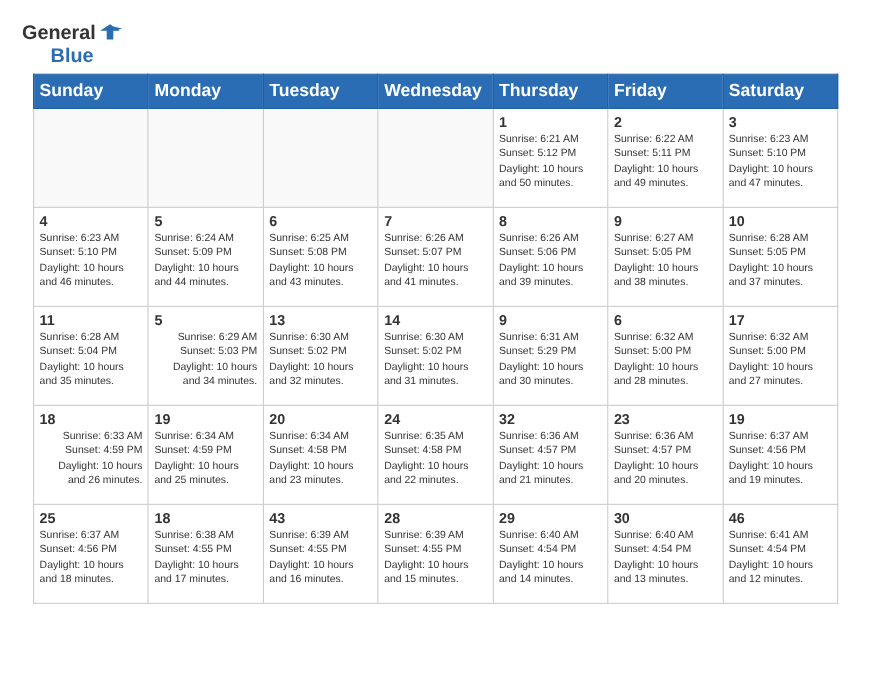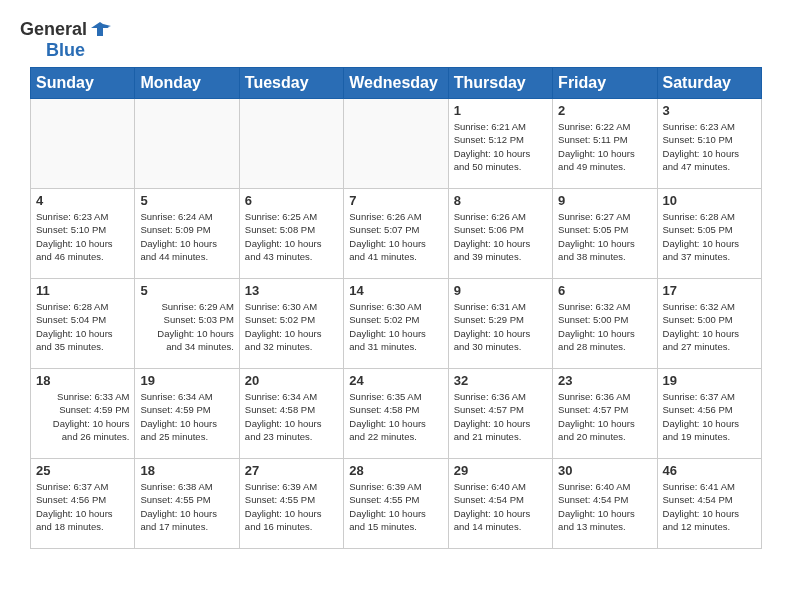--- a/index.html
+++ b/index.html
@@ -309,21 +309,21 @@
 and 18 minutes.</div>
           </td>
           <td>
             <span class="day-number">18</span>
             <div class="day-info" style="white-space: pre-line;">Sunrise: 6:38 AM
 Sunset: 4:55 PM
 Daylight: 10 hours
 and 17 minutes.</div>
           </td>
           <td>
-            <span class="day-number">27</span>
+            <span class="day-number">43</span>
             <div class="day-info" style="white-space: pre-line;">Sunrise: 6:39 AM
 Sunset: 4:55 PM
 Daylight: 10 hours
 and 16 minutes.</div>
           </td>
           <td>
             <span class="day-number">28</span>
             <div class="day-info" style="white-space: pre-line;">Sunrise: 6:39 AM
 Sunset: 4:55 PM
 Daylight: 10 hours

